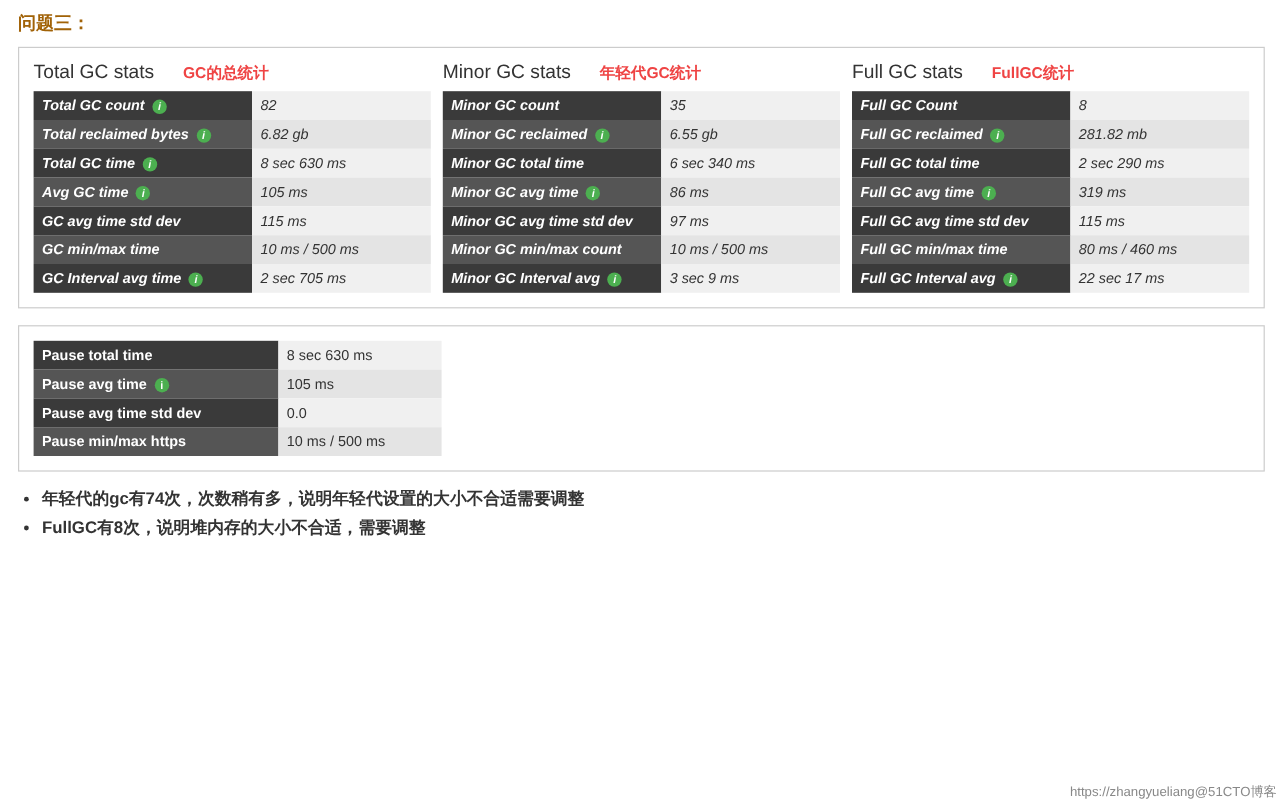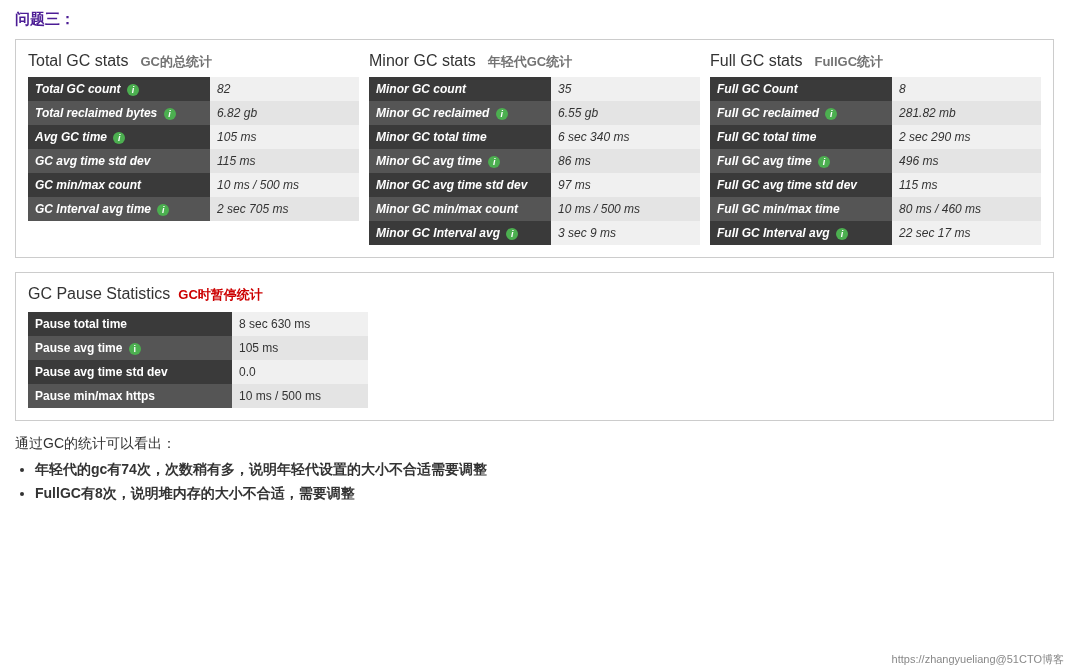--- a/index.html
+++ b/index.html
@@ -12,21 +12,21 @@
     }
 
     .page-wrapper {
       padding: 10px 15px;
     }
 
     .question-title {
       font-size: 15px;
       font-weight: bold;
       margin-bottom: 10px;
-      color: #4c1d95;
+      color: #a16207;
     }
 
     
     .gc-stats-container {
       border: 1px solid #ccc;
       padding: 12px;
       margin-bottom: 14px;
     }
 
     .gc-three-cols {
@@ -34,33 +34,33 @@
       gap: 10px;
     }
 
     .gc-col {
       flex: 1;
     }
 
     .gc-col-header {
       display: flex;
       align-items: baseline;
-      gap: 12px;
+      gap: 24px;
       margin-bottom: 6px;
     }
 
     .gc-col-title {
       font-size: 16px;
       font-weight: normal;
       color: #333;
     }
 
     .gc-col-subtitle {
       font-size: 13px;
-      color: #737373;
+      color: #ef4444;
       font-weight: bold;
     }
 
     .gc-table {
       width: 100%;
       border-collapse: collapse;
       font-style: italic;
     }
 
     .gc-table tr:nth-child(odd) .key-cell {
@@ -208,29 +208,33 @@
           <tbody>
               <tr>
             <td class="key-cell">Total GC count <span class="info-dot">i</span></td>
             <td class="val-cell">82</td>
           </tr>
           <tr>
             <td class="key-cell">Total reclaimed bytes <span class="info-dot">i</span></td>
             <td class="val-cell">6.82 gb</td>
           </tr>
           <tr>
+            <td class="key-cell">Total GC time <span class="info-dot">i</span></td>
+            <td class="val-cell">8 sec 630 ms</td>
+          </tr>
+          <tr>
             <td class="key-cell">Avg GC time <span class="info-dot">i</span></td>
             <td class="val-cell">105 ms</td>
           </tr>
           <tr>
             <td class="key-cell">GC avg time std dev</td>
             <td class="val-cell">115 ms</td>
           </tr>
           <tr>
-            <td class="key-cell">GC min/max count</td>
+            <td class="key-cell">GC min/max time</td>
             <td class="val-cell">10 ms / 500 ms</td>
           </tr>
           <tr>
             <td class="key-cell">GC Interval avg time <span class="info-dot">i</span></td>
             <td class="val-cell">2 sec 705 ms</td>
           </tr>
         </tbody>
           </table>
       </div>
 
@@ -287,21 +291,21 @@
           <tr>
             <td class="key-cell">Full GC reclaimed <span class="info-dot">i</span></td>
             <td class="val-cell">281.82 mb</td>
           </tr>
           <tr>
             <td class="key-cell">Full GC total time</td>
             <td class="val-cell">2 sec 290 ms</td>
           </tr>
           <tr>
             <td class="key-cell">Full GC avg time <span class="info-dot">i</span></td>
-            <td class="val-cell">496 ms</td>
+            <td class="val-cell">319 ms</td>
           </tr>
           <tr>
             <td class="key-cell">Full GC avg time std dev</td>
             <td class="val-cell">115 ms</td>
           </tr>
           <tr>
             <td class="key-cell">Full GC min/max time</td>
             <td class="val-cell">80 ms / 460 ms</td>
           </tr>
           <tr>
@@ -309,24 +313,20 @@
             <td class="val-cell">22 sec 17 ms</td>
           </tr>
         </tbody>
           </table>
       </div>
 
     </div>
   </div>
 
   <div class="gc-pause-container">
-    <div class="gc-pause-header">
-      <span class="gc-pause-title">GC Pause Statistics</span>
-      <span class="gc-pause-subtitle">GC时暂停统计</span>
-    </div>
     <table class="pause-table">
       <tbody>
       <tr>
         <td class="p-key">Pause total time</td>
         <td class="p-val">8 sec 630 ms</td>
       </tr>
       <tr>
         <td class="p-key">Pause avg time <span class="info-dot">i</span></td>
         <td class="p-val">105 ms</td>
       </tr>
@@ -335,21 +335,20 @@
         <td class="p-val">0.0</td>
       </tr>
       <tr>
         <td class="p-key">Pause min/max https</td>
         <td class="p-val">10 ms / 500 ms</td>
       </tr>
     </tbody>
       </table>
   </div>
 
-  <div class="summary-text">通过GC的统计可以看出：</div>
   <ul class="bullet-list">
     <li>年轻代的gc有74次，次数稍有多，说明年轻代设置的大小不合适需要调整</li>
     <li>FullGC有8次，说明堆内存的大小不合适，需要调整</li>
   </ul>
 
 </div>
 
 <div class="footer-url">https://zhangyueliang@51CTO博客</div>
 
 </body></html>

